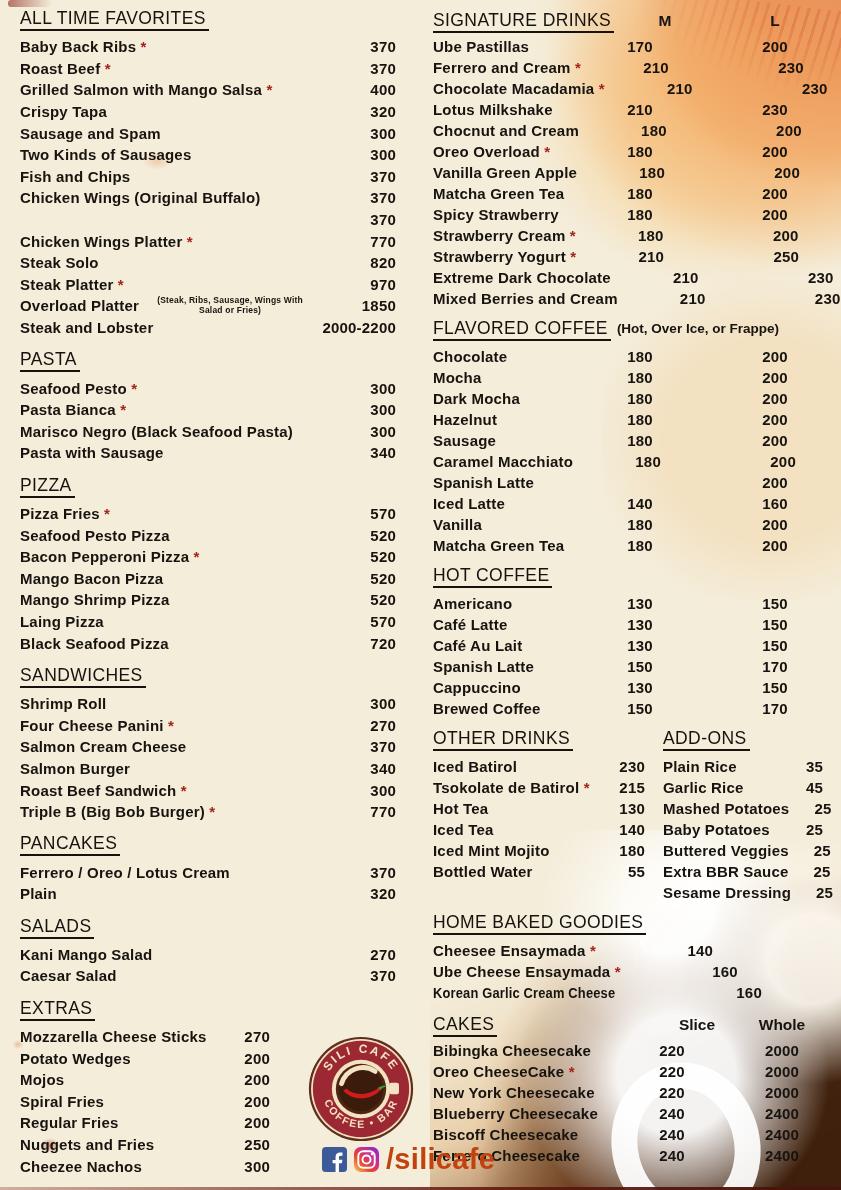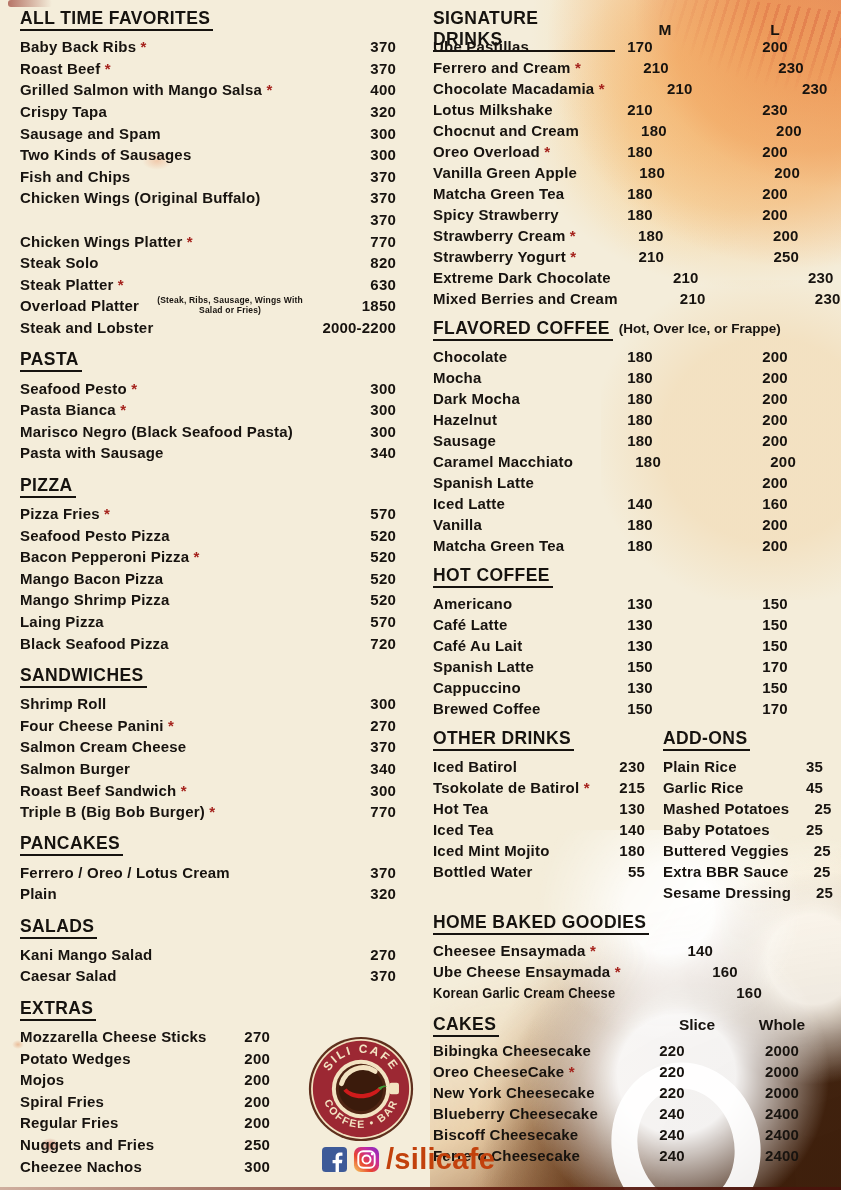--- a/index.html
+++ b/index.html
@@ -35,21 +35,21 @@
   .sp1{left:40px;top:1138px;width:20px;height:15px;background:radial-gradient(rgba(186,58,38,.55),rgba(186,58,38,0) 70%);}
   .sp2{left:12px;top:1040px;width:12px;height:9px;background:radial-gradient(rgba(220,120,60,.4),rgba(220,120,60,0) 70%);}
   .sp3{left:142px;top:152px;width:30px;height:18px;background:radial-gradient(rgba(235,140,90,.35),rgba(235,140,90,0) 70%);}
   .sp4{left:8px;top:0;width:44px;height:7px;border-radius:3px;background:linear-gradient(90deg,rgba(140,36,26,.6),rgba(140,36,26,0));}
   .bottom-line{left:0;right:0;bottom:0;height:3px;
     background:linear-gradient(90deg, rgba(122,30,20,.3), rgba(96,22,12,.85) 55%, #47140b);}
   
   .col{position:absolute;top:8px;z-index:2;}
   .col-left{left:20px;width:376px;}
   .col-right{left:433px;width:402px;}
-  h2{display:inline-block;margin:0;font-size:17.5px;line-height:21px;font-weight:700;
+  h2{display:inline-block;margin:0;font-size:17.5px;line-height:21px;font-weight:400;
      letter-spacing:.4px;color:#16130f;border-bottom:2.6px solid #16130f;padding-right:3px;}
   .title-line{height:25px;margin-bottom:3px;display:flex;align-items:flex-start;gap:6px;white-space:nowrap;}
   .subtitle{font-weight:700;font-size:13.5px;line-height:21px;}
   .sec{margin-top:11px;}
   .col-right .sec{margin-top:9px;}
   .sec:first-child, .pair .sec{margin-top:0;}
   .row{display:flex;align-items:center;height:21.6px;font-size:15px;font-weight:700;letter-spacing:.2px;}
   .col-right .row{height:21px;gap:25px;}
   .name{white-space:nowrap;}
   .cond{transform:scaleX(.86);transform-origin:left center;}
@@ -135,21 +135,21 @@
         <div class="row">
           <span class="name">Chicken Wings Platter<span class="star"> *</span></span>
           <span class="price">770</span>
         </div>
         <div class="row">
           <span class="name">Steak Solo</span>
           <span class="price">820</span>
         </div>
         <div class="row">
           <span class="name">Steak Platter<span class="star"> *</span></span>
-          <span class="price">630</span>
+          <span class="price">970</span>
         </div>
         <div class="row">
           <span class="name">Overload Platter</span>
           <span class="note">(Steak, Ribs, Sausage, Wings With Salad or Fries)</span>
           <span class="price">1850</span>
         </div>
         <div class="row">
           <span class="name">Steak and Lobster</span>
           <span class="price">2000-2200</span>
         </div>

